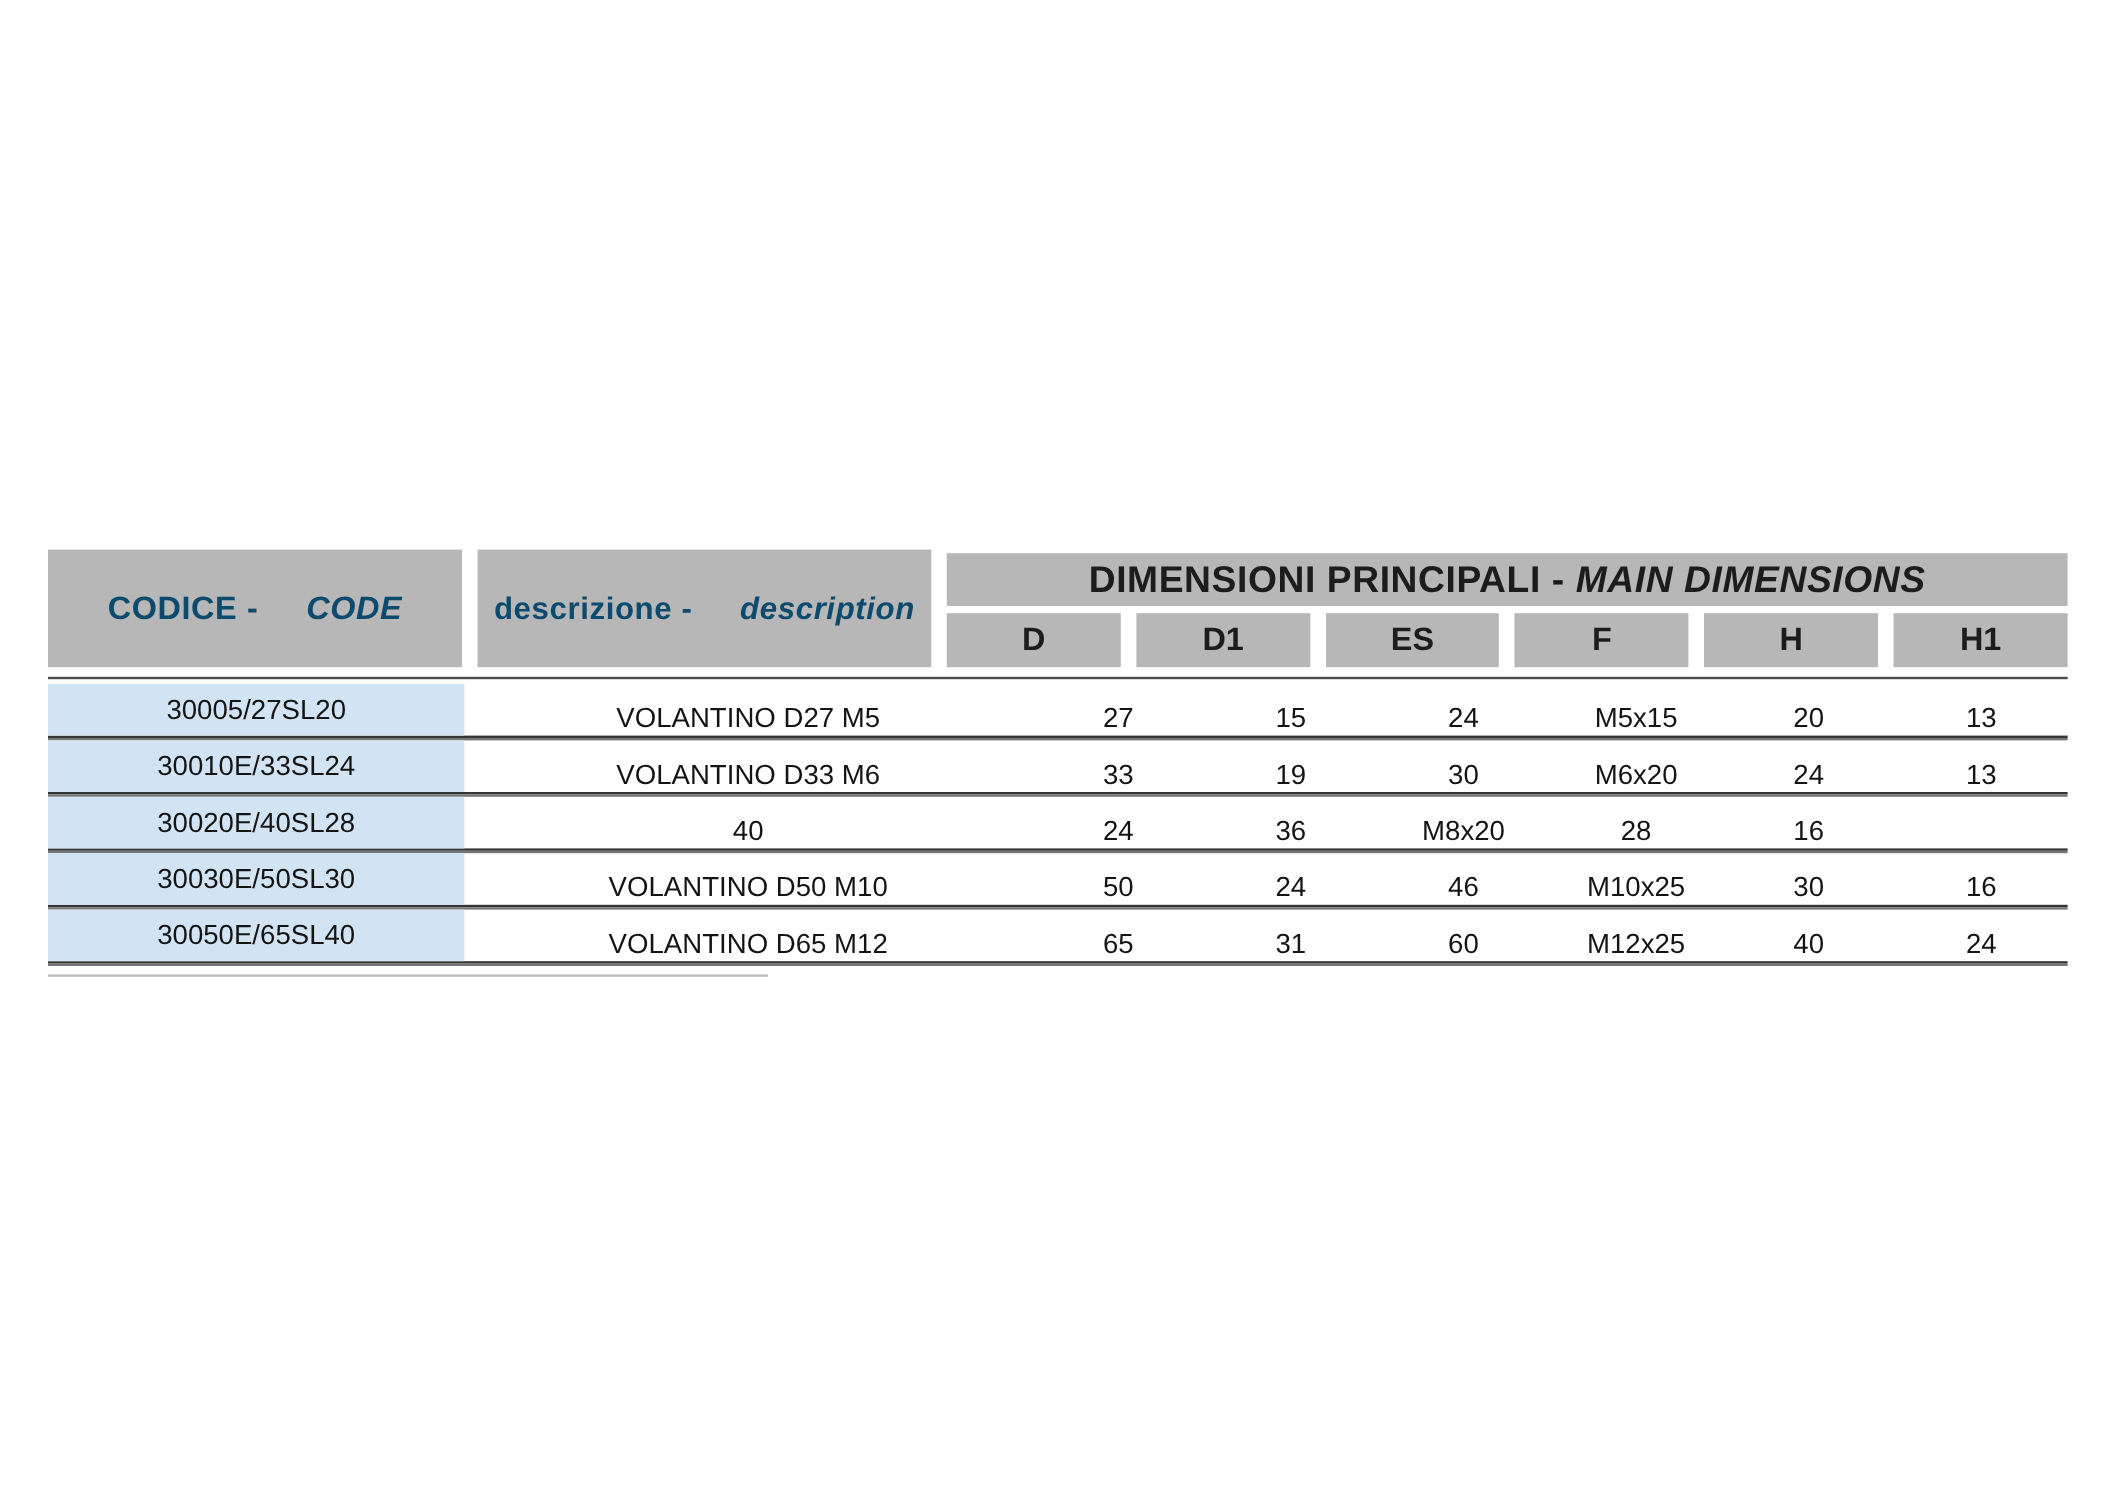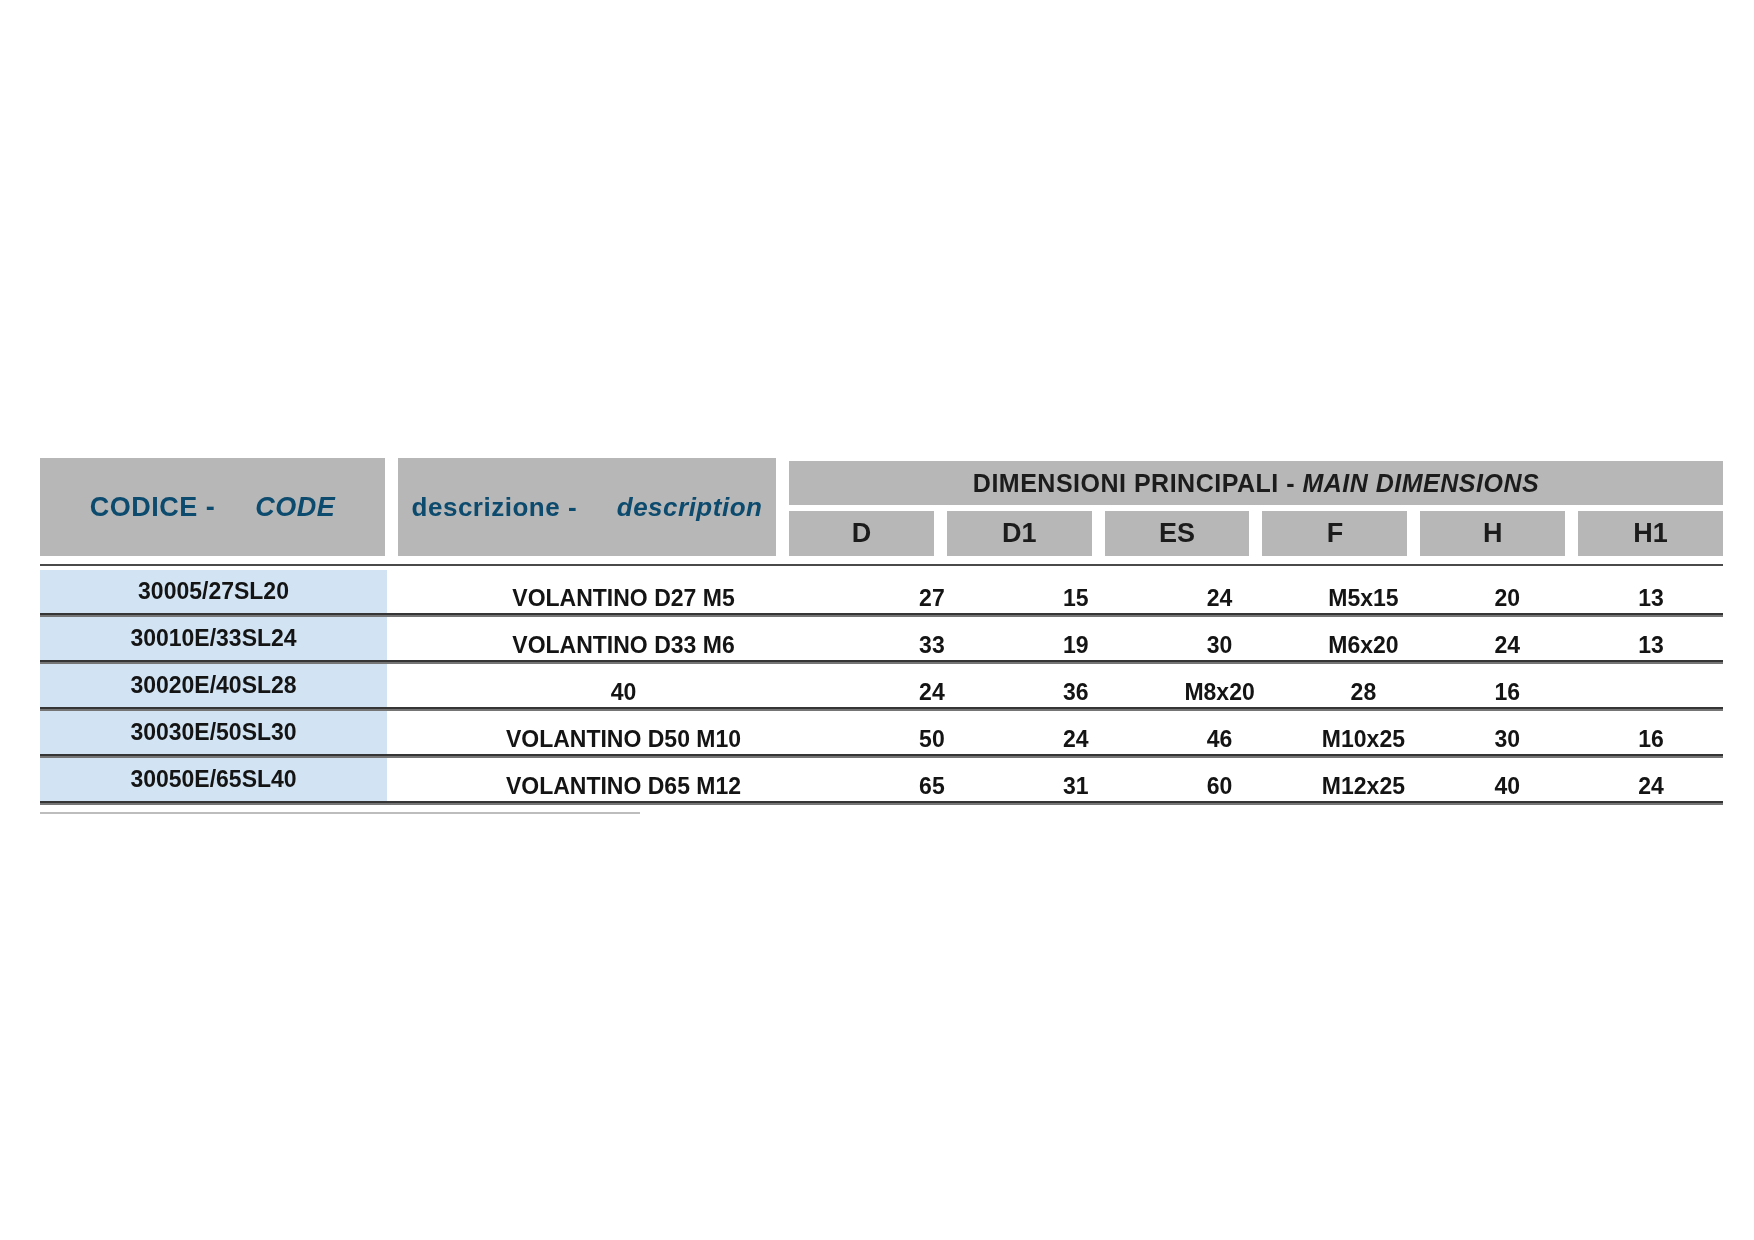--- a/index.html
+++ b/index.html
@@ -12,33 +12,33 @@
   
   .hdr-row { display:flex; height:98px; }
   .hcell { background:#b6b7b6; color:#0c4a6e; display:flex; align-items:center; justify-content:center;
            font-weight:700; font-size:27px; letter-spacing:0.5px; }
   .hcell em { font-style:italic;margin-left:32px; }
   .codice-cell { width:345px; }
   .hgap { width:13px; }
   .desc-cell { width:378px; font-size:26px; }
   .dims-col { flex:1; display:flex; flex-direction:column; }
   .dims-band { height:44px; margin-top:3px; background:#b6b7b6; display:flex; align-items:center; justify-content:center;
-               font-weight:700; font-size:25px; color:#1c1c1c; letter-spacing:0.5px; }
+               font-weight:700; font-size:31px; color:#1c1c1c; letter-spacing:0.5px; }
   .dims-band em { }
   .sub-gapv { height:6px; }
   .subrow { display:flex; gap:13px; height:45px; }
   .subcell { flex:1; background:#b6b7b6; color:#1c1c1c; display:flex; align-items:center; justify-content:center;
              font-weight:700; font-size:27px; }
   .sep-txt { white-space:pre; }
 
   
   .toprule { height:2px; background:#4a4a4a; margin-top:8px; }
   .rows { margin-top:4px; }
   .trow { display:grid; grid-template-columns:347px 473px repeat(6, 1fr); align-items:center;
-          font-weight:700; font-size:23px; color:#141414; }
+          font-weight:400; font-size:23px; color:#141414; }
   .trow.first { height:43px; }
   .trow:not(.first) { height:43px; }
   .code-cell { background:#d2e4f3; height:100%; display:flex; align-items:center; justify-content:center; }
   .desc-val, .num-val { text-align:center;margin-top:13px; }
   .rule { height:3px; border-top:2px solid #353535; border-bottom:2px solid #757575; background:#ffffff; }
   .endrule { height:3px; border-top:2px solid #353535; border-bottom:2px solid #757575; background:#ffffff; }
   .shadow-line { width:600px; height:2px; background:#bdbdbd; margin-top:7px; }
 </style>
 </head>
 <body>

